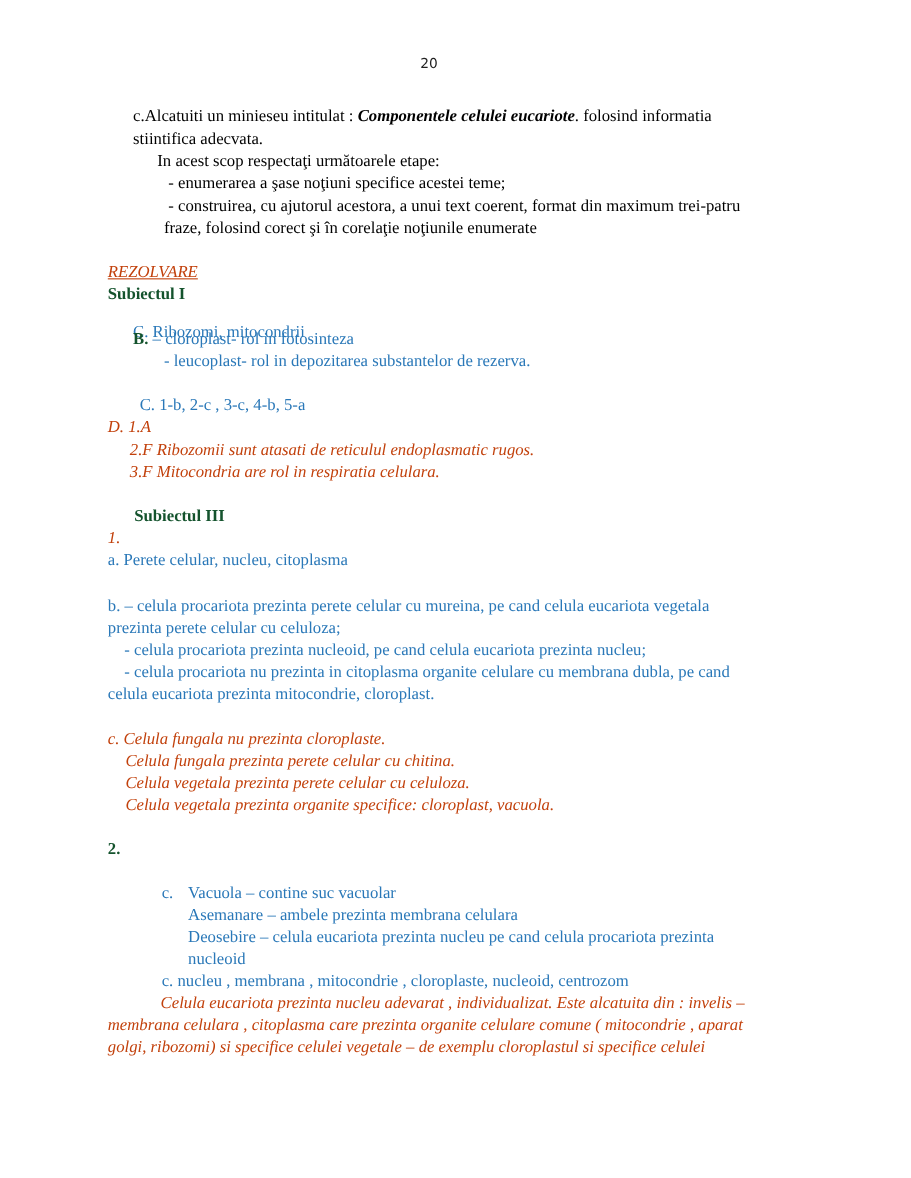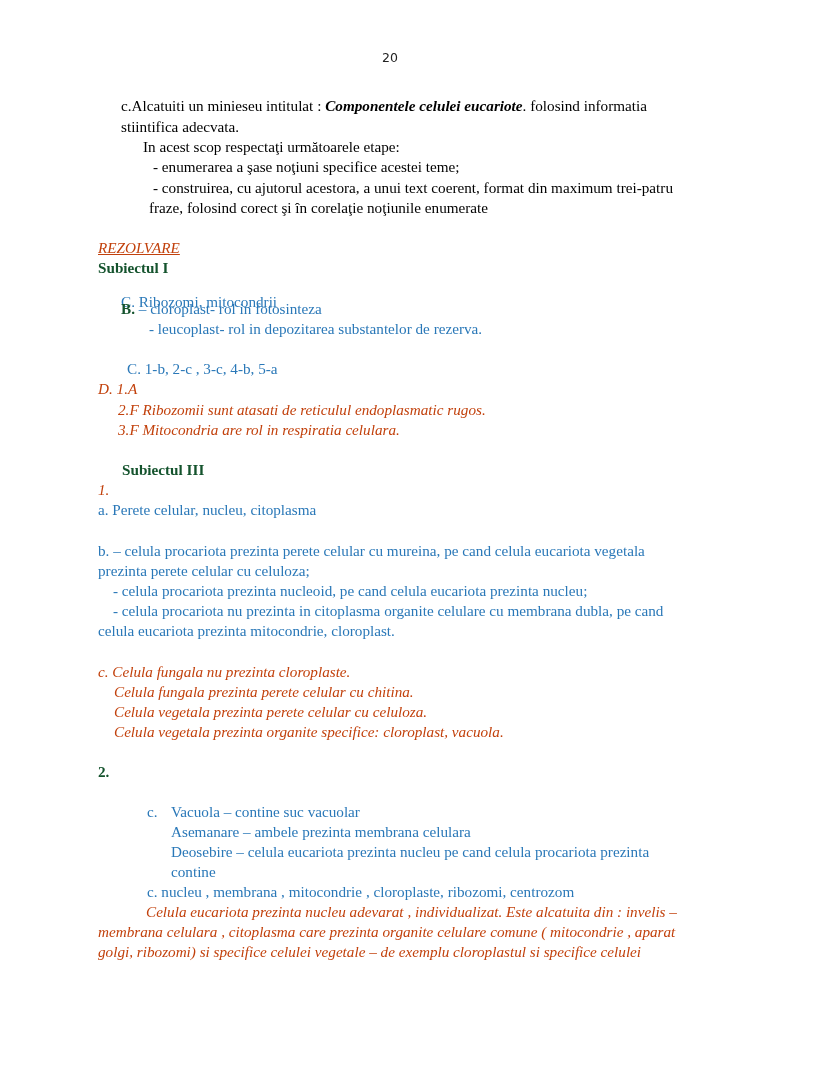--- a/index.html
+++ b/index.html
@@ -58,17 +58,17 @@
 <div class="ln slate" style="top:682px;left:114px;">Celula fungala prezinta perete celular cu chitina.</div>
 <div class="ln slate" style="top:702px;left:114px;">Celula vegetala prezinta perete celular cu celuloza.</div>
 <div class="ln slate" style="top:722px;left:114px;">Celula vegetala prezinta organite specifice: cloroplast, vacuola.</div>
 
 <div class="ln dark bold" style="top:762px;left:98px;">2.</div>
 
 <div class="ln blue" style="top:802px;left:147px;">c.</div>
 <div class="ln blue" style="top:802px;left:171px;">Vacuola – contine suc vacuolar</div>
 <div class="ln blue" style="top:822px;left:171px;">Asemanare – ambele prezinta membrana celulara</div>
 <div class="ln blue" style="top:842px;left:171px;">Deosebire – celula eucariota prezinta nucleu pe cand celula procariota prezinta</div>
-<div class="ln blue" style="top:862px;left:171px;">contine</div>
-<div class="ln blue" style="top:882px;left:147px;">c.  nucleu , membrana , mitocondrie , cloroplaste, ribozomi, centrozom</div>
+<div class="ln blue" style="top:862px;left:171px;">nucleoid</div>
+<div class="ln blue" style="top:882px;left:147px;">c.  nucleu , membrana , mitocondrie , cloroplaste, nucleoid, centrozom</div>
 <div class="ln slate" style="top:902px;left:146px;">Celula eucariota prezinta nucleu adevarat , individualizat. Este alcatuita din : invelis –</div>
 <div class="ln slate" style="top:922px;left:98px;">membrana celulara , citoplasma care prezinta organite celulare comune ( mitocondrie , aparat</div>
 <div class="ln slate" style="top:942px;left:98px;">golgi, ribozomi) si specifice celulei vegetale – de exemplu cloroplastul si specifice celulei</div>
 
 </body></html>

